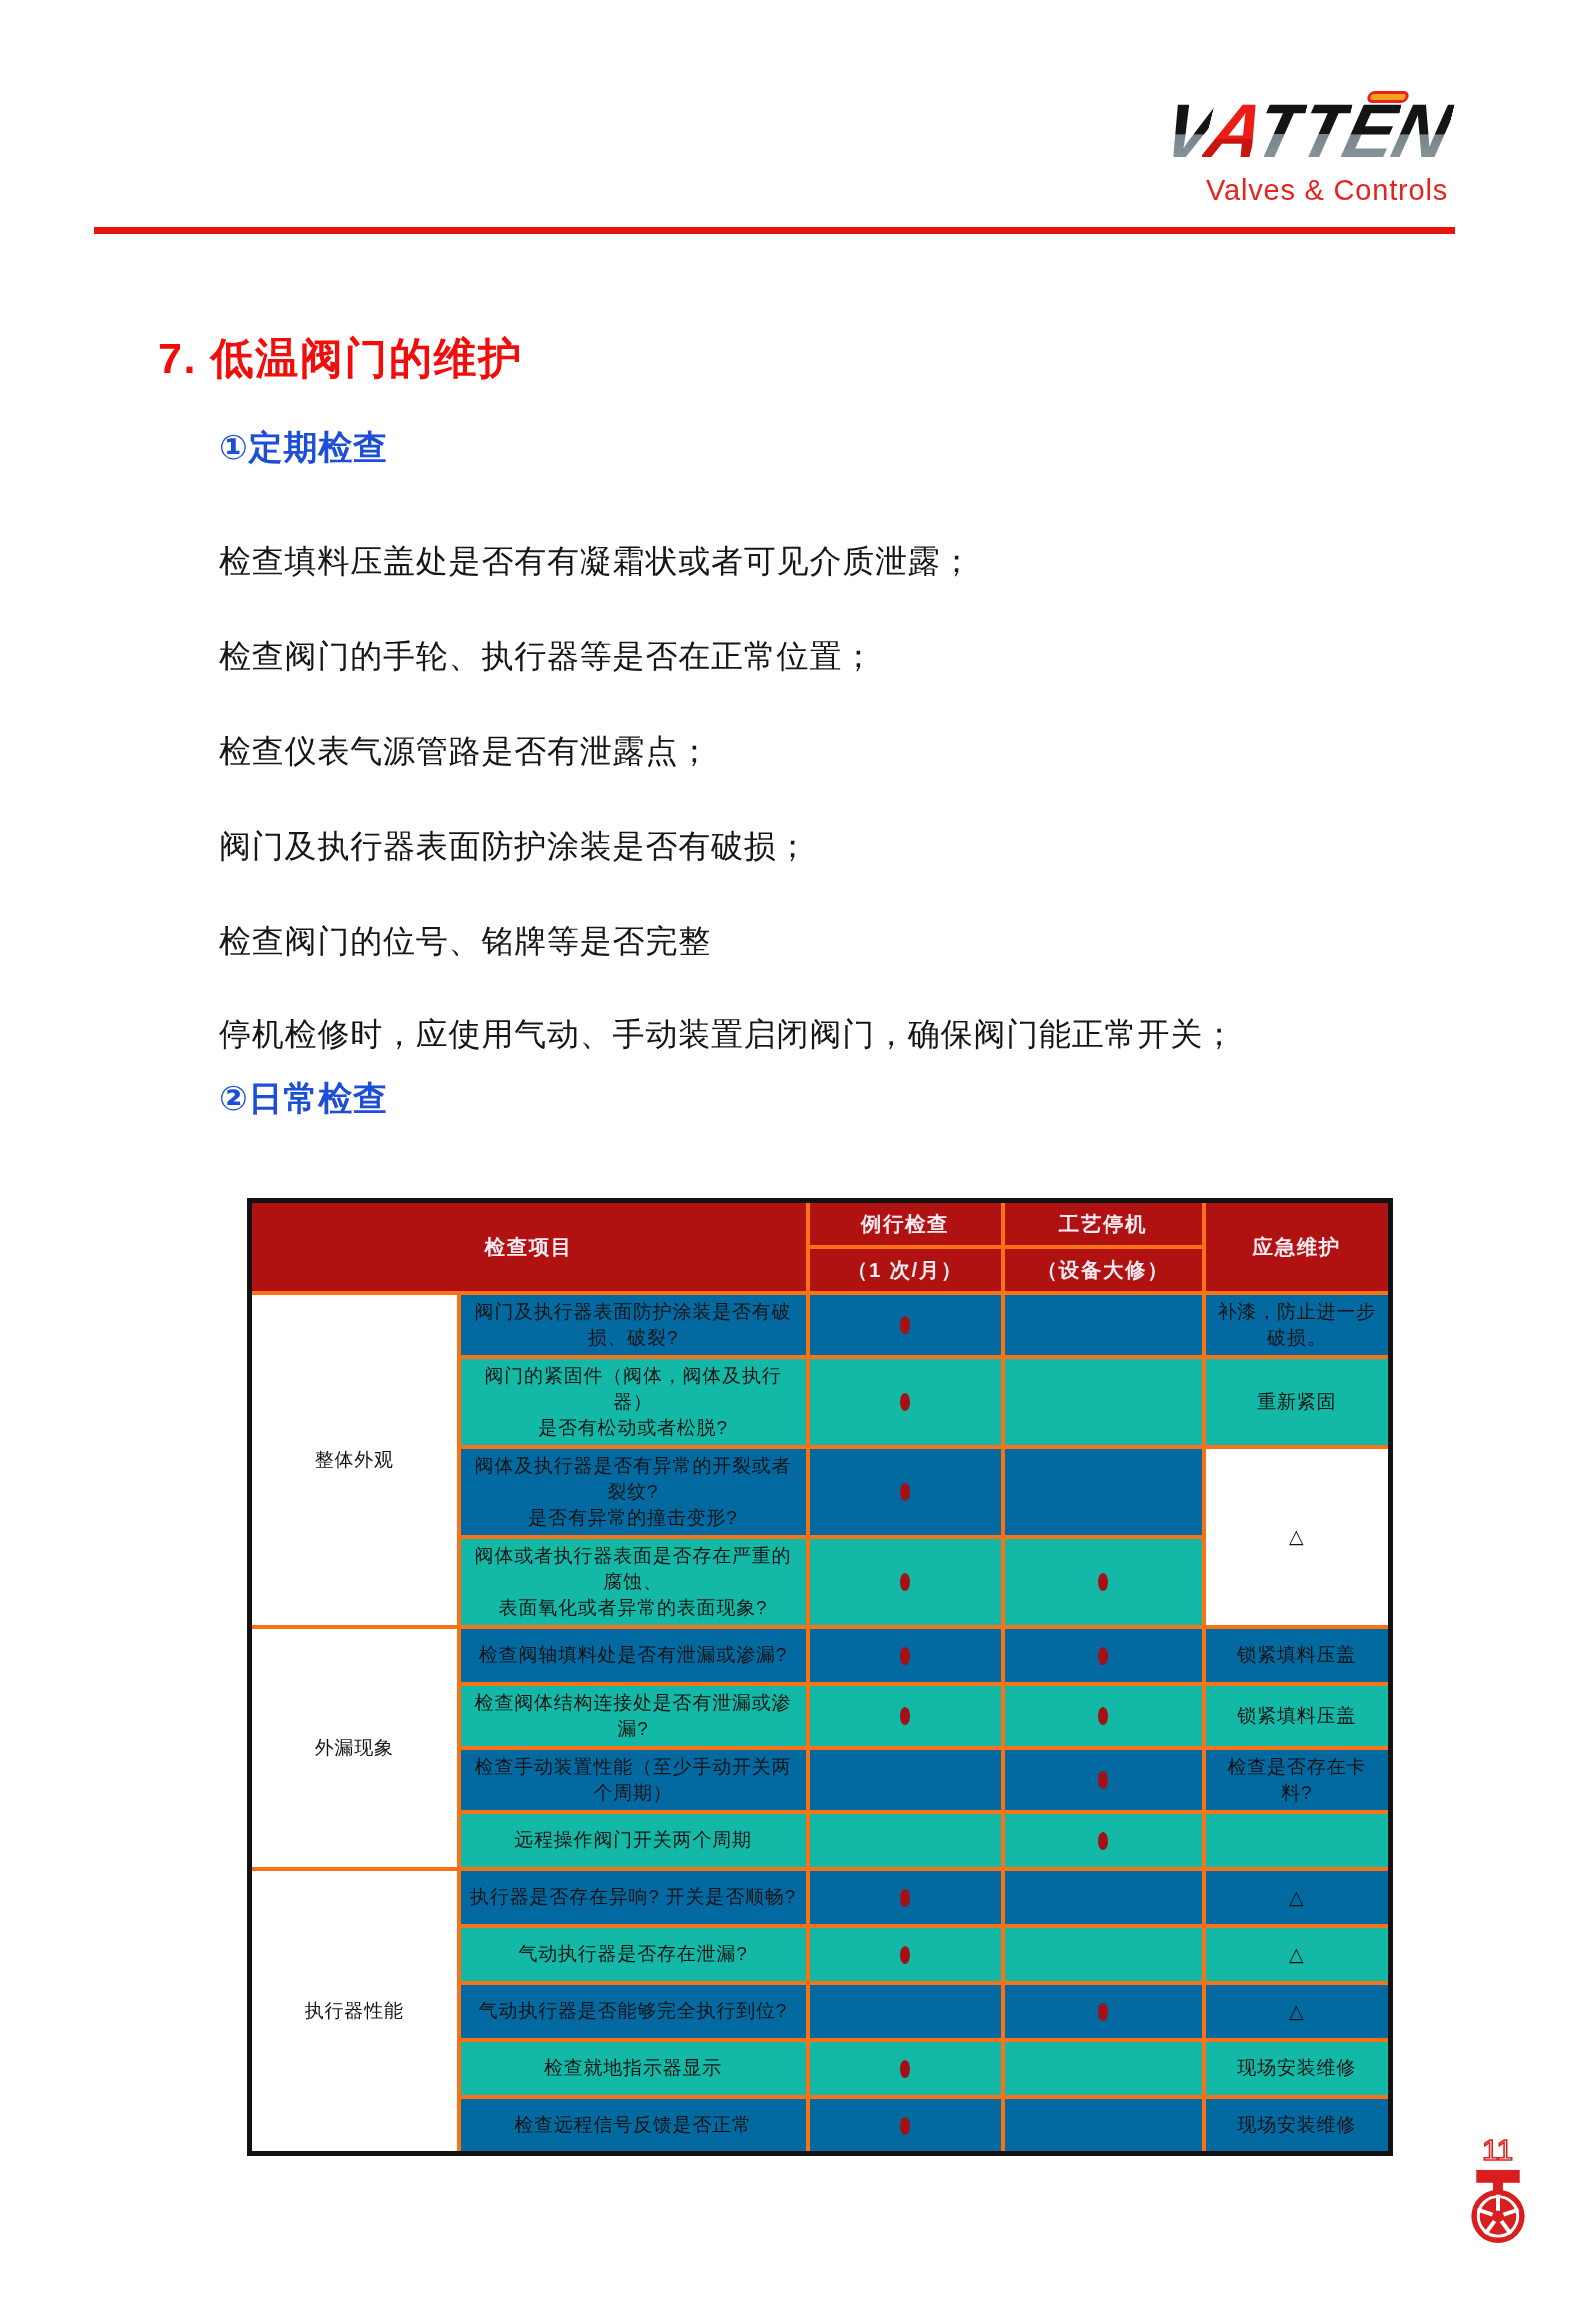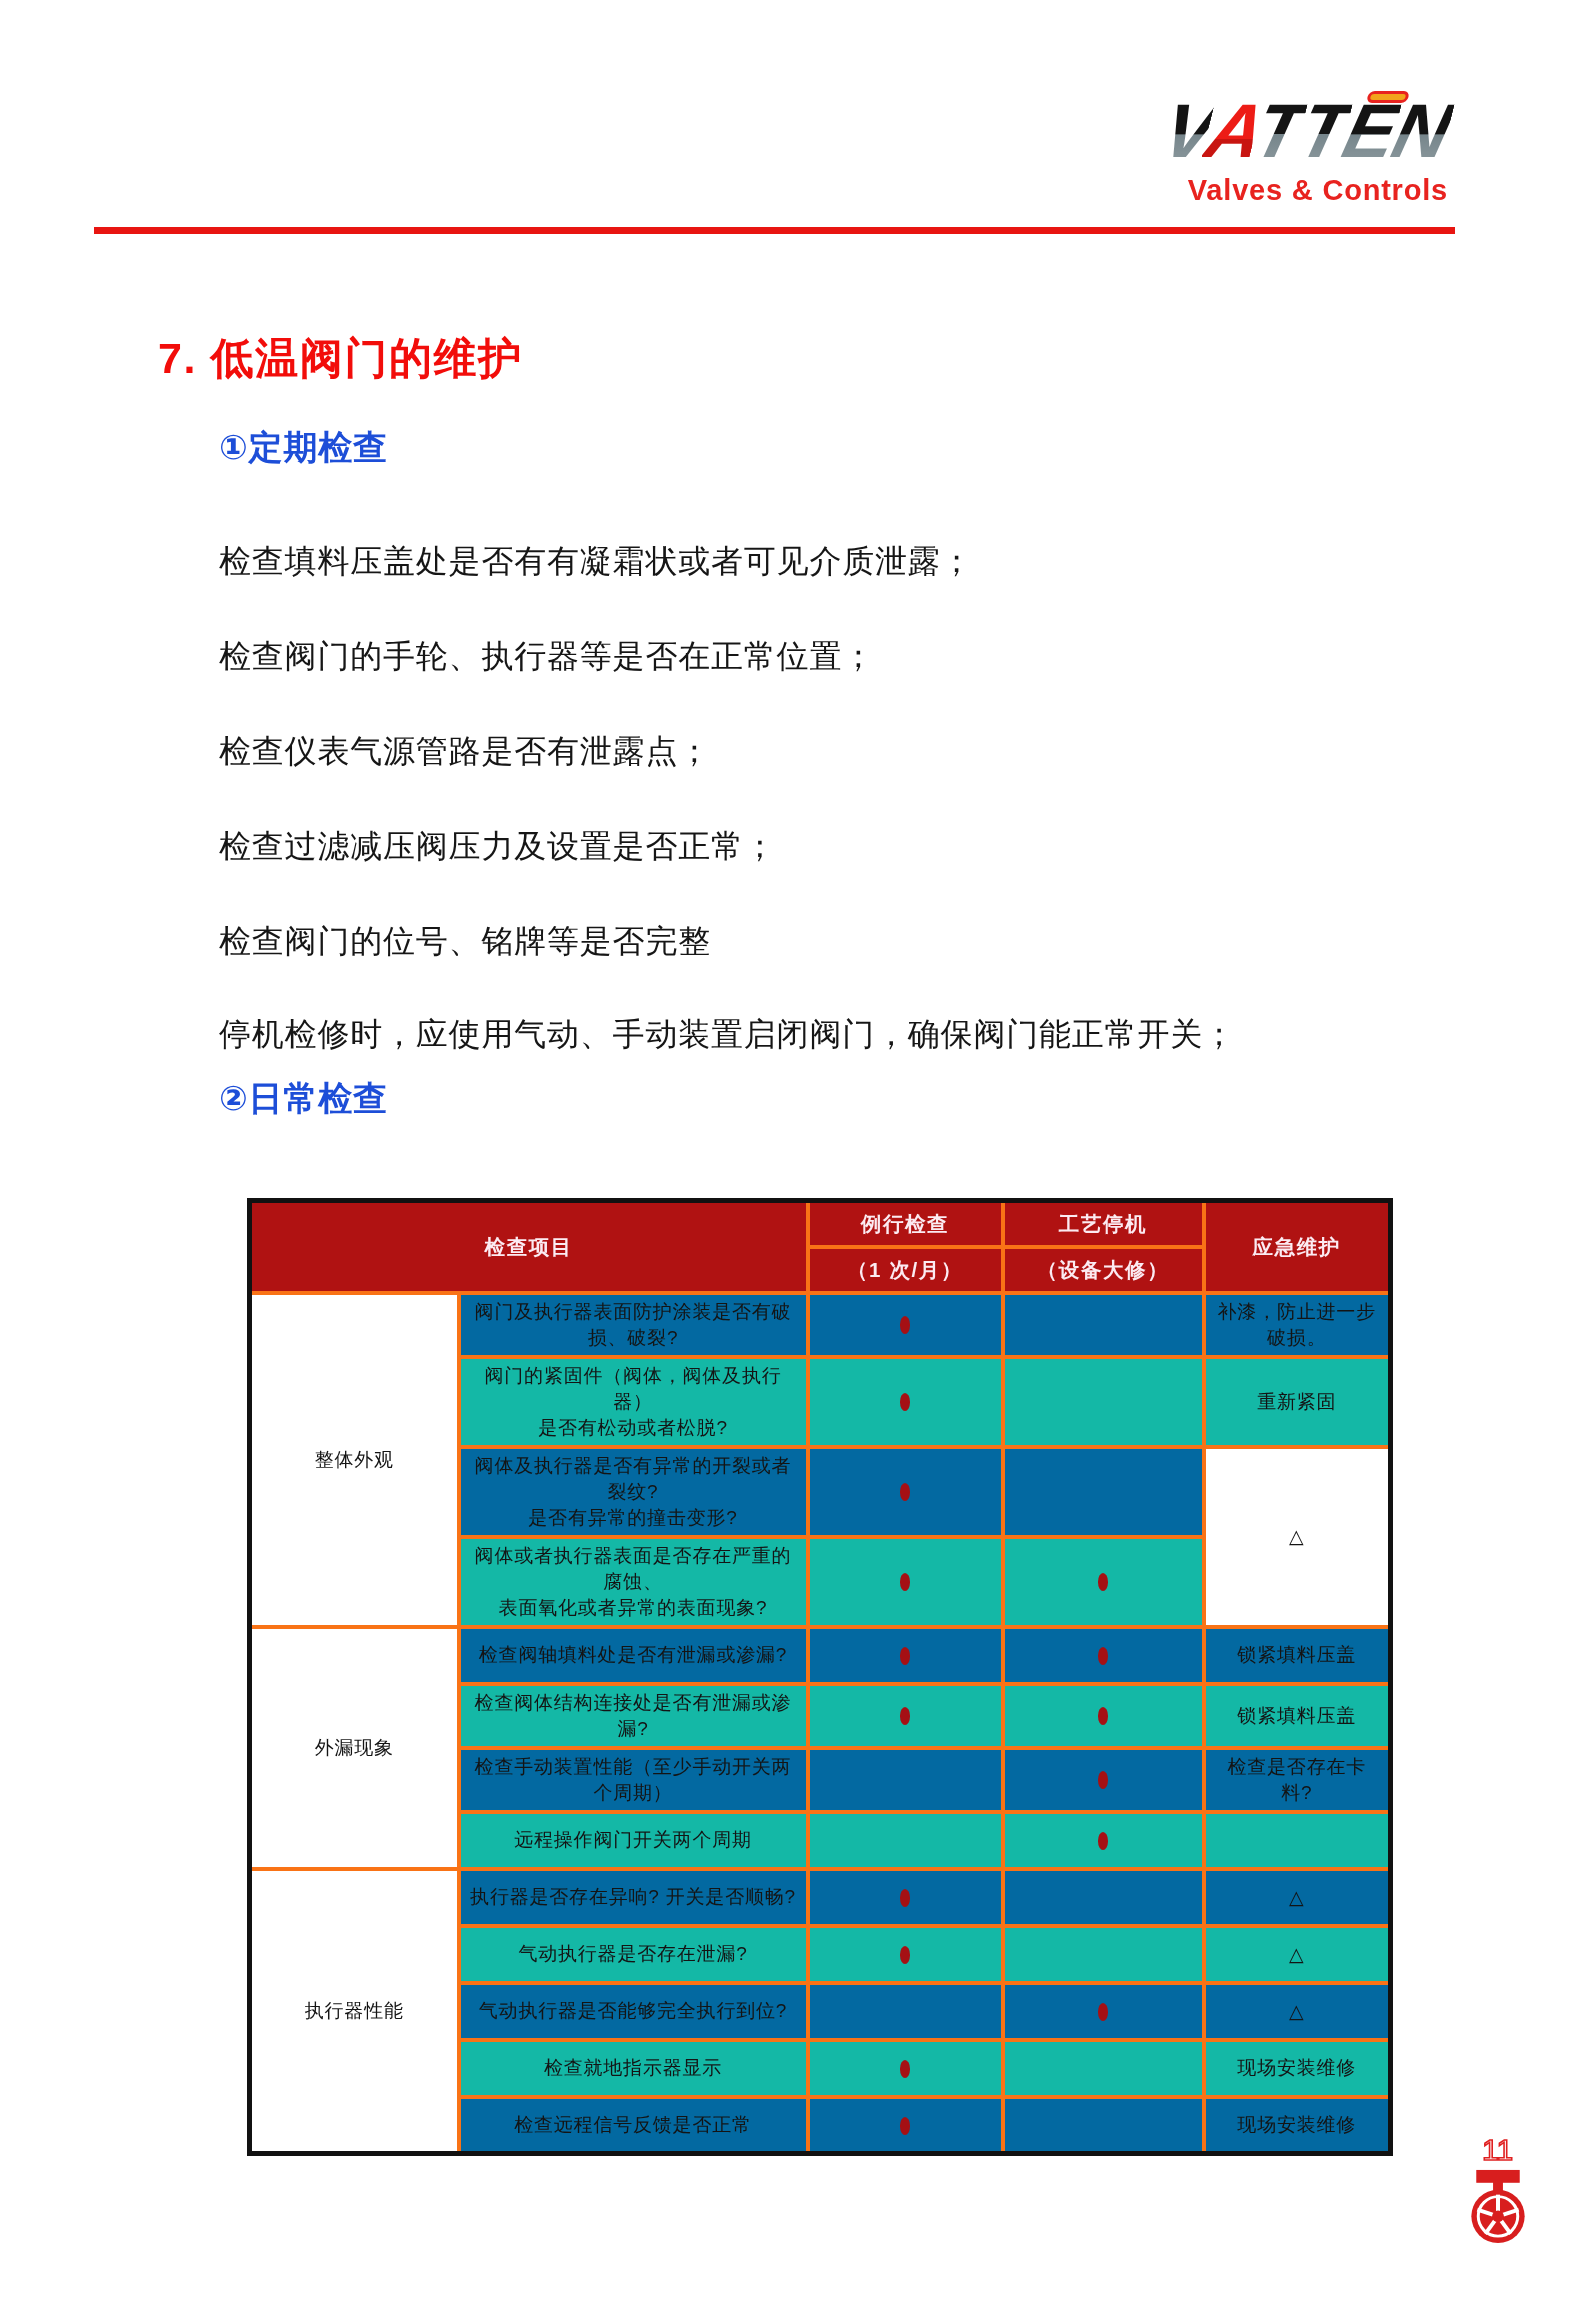--- a/index.html
+++ b/index.html
@@ -40,21 +40,21 @@
   .logo-capsule{
     position:absolute;
     top:-1.6px;left:194px;
     width:41px;height:12px;
     background:#f2a41c;
     border:3.2px solid #e8231f;
     border-radius:8px;
   }
   .logo-tagline{
     margin-top:4.7px;
-    font-weight:bold;
+    font-weight:normal;
     font-size:29px;
     color:#e8231f;
     letter-spacing:0.8px;
   }
   .header-rule{
     position:absolute;
     left:94px;top:227px;
     width:1361px;height:7.1px;
     background:#e81511;
   }
@@ -159,21 +159,21 @@
     <div class="logo-tagline">Valves &amp; Controls</div>
   </div>
   <div class="header-rule"></div>
 
   <div class="doc-title">7. 低温阀门的维护</div>
   <div class="sec-heading h1">①定期检查</div>
 
   <p class="body-par p0">检查填料压盖处是否有有凝霜状或者可见介质泄露；</p>
   <p class="body-par p1">检查阀门的手轮、执行器等是否在正常位置；</p>
   <p class="body-par p2">检查仪表气源管路是否有泄露点；</p>
-  <p class="body-par p3">检查过滤减压阀压力及设置是否正常；</p>
+  <p class="body-par p3">阀门及执行器表面防护涂装是否有破损；</p>
   <p class="body-par p4">检查阀门的位号、铭牌等是否完整</p>
   <p class="body-par p5">停机检修时，应使用气动、手动装置启闭阀门，确保阀门能正常开关；</p>
 
   <div class="sec-heading h2">②日常检查</div>
 
   <div class="tbl-wrap">
     <table class="inspect">
       <colgroup>
         <col class="col-cat">
           <col class="col-item">

